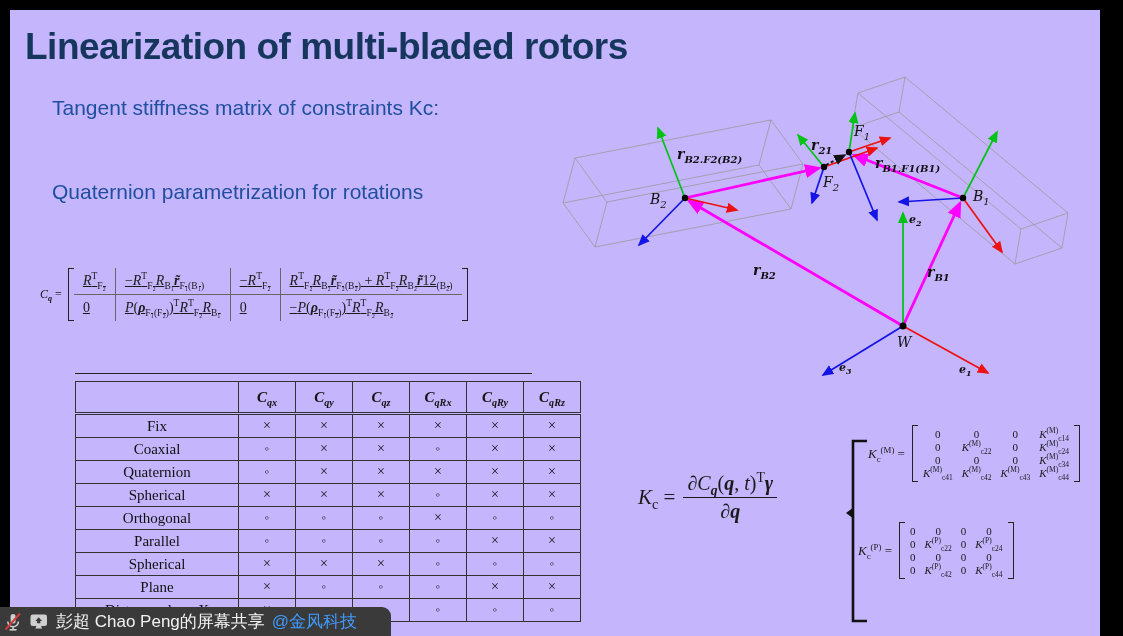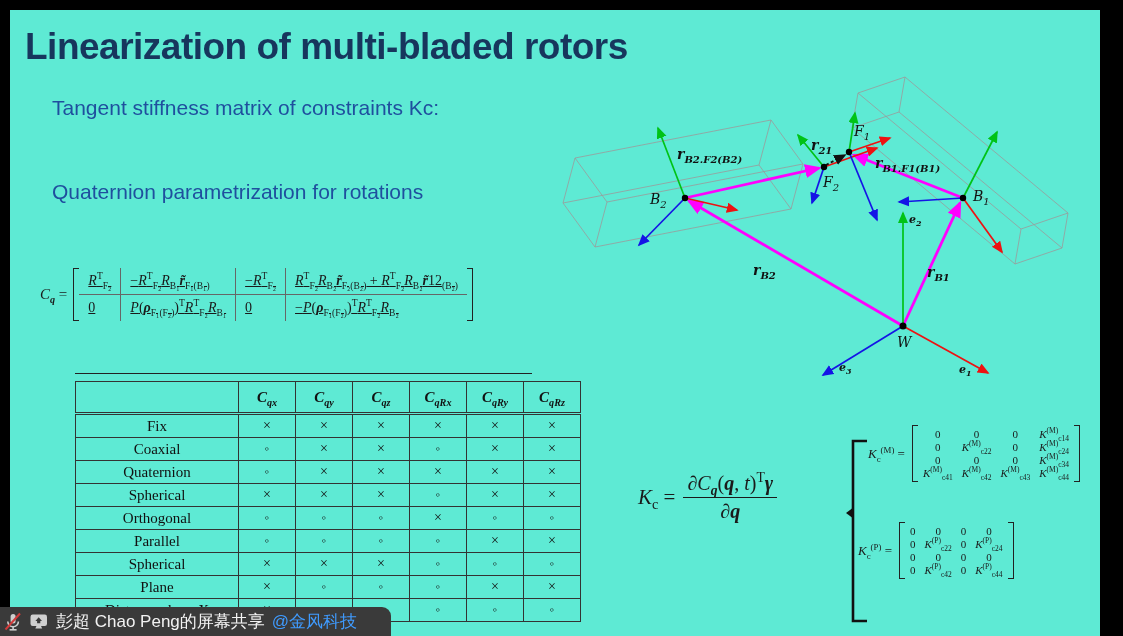--- a/index.html
+++ b/index.html
@@ -1,34 +1,34 @@
 <!DOCTYPE html>
 <html><head>
 <meta charset="utf-8">
 <style>
   html,body{margin:0;padding:0;}
   body{width:1123px;height:636px;background:#000;position:relative;overflow:hidden;
        font-family:"Liberation Sans",sans-serif;}
-  .slide{position:absolute;left:10px;top:10px;width:1090px;height:626px;background:#5eead4;}
+  .slide{position:absolute;left:10px;top:10px;width:1090px;height:626px;background:#c4b5fd;}
 
   .title{position:absolute;left:15px;top:16px;font-size:37px;font-weight:600;
          color:#17365d;letter-spacing:-0.5px;}
   .subtitle{position:absolute;left:42px;font-size:21px;color:#1f4f9e;}
   .sub1{top:86px;} .sub2{top:170px;}
 
   
   .math{font-family:"Liberation Serif",serif;color:#1a1a1a;}
   sub,sup{font-size:68%;line-height:0;}
   .brk-l{width:5px;border:1.6px solid #222;border-right:none;align-self:stretch;}
   .brk-r{width:5px;border:1.6px solid #222;border-left:none;align-self:stretch;}
 
   
   .cq-wrap{position:absolute;left:30px;top:258px;display:flex;align-items:center;
            font-size:14px;}
-  .cq-lhs{margin-right:6px;font-size:15px;}
+  .cq-lhs{margin-right:6px;font-size:12px;}
   .cq-grid{display:grid;grid-template-columns:auto auto auto auto;align-items:center;}
   .cq-c{padding:5px 9px;text-align:left;white-space:nowrap;text-decoration:underline;}
   .cq-sep{border-right:1px solid #666;}
   .cq-top{border-bottom:1px solid #666;}
 
   
   .tbl-topline{position:absolute;left:65px;top:363px;width:457px;height:1px;background:#222;}
   .joint-table{position:absolute;left:65px;top:371px;border-collapse:collapse;
                font-family:"Liberation Serif",serif;font-size:15px;color:#111;}
   .joint-table th,.joint-table td{border:1px solid #333;text-align:center;padding:1px 6px;}

